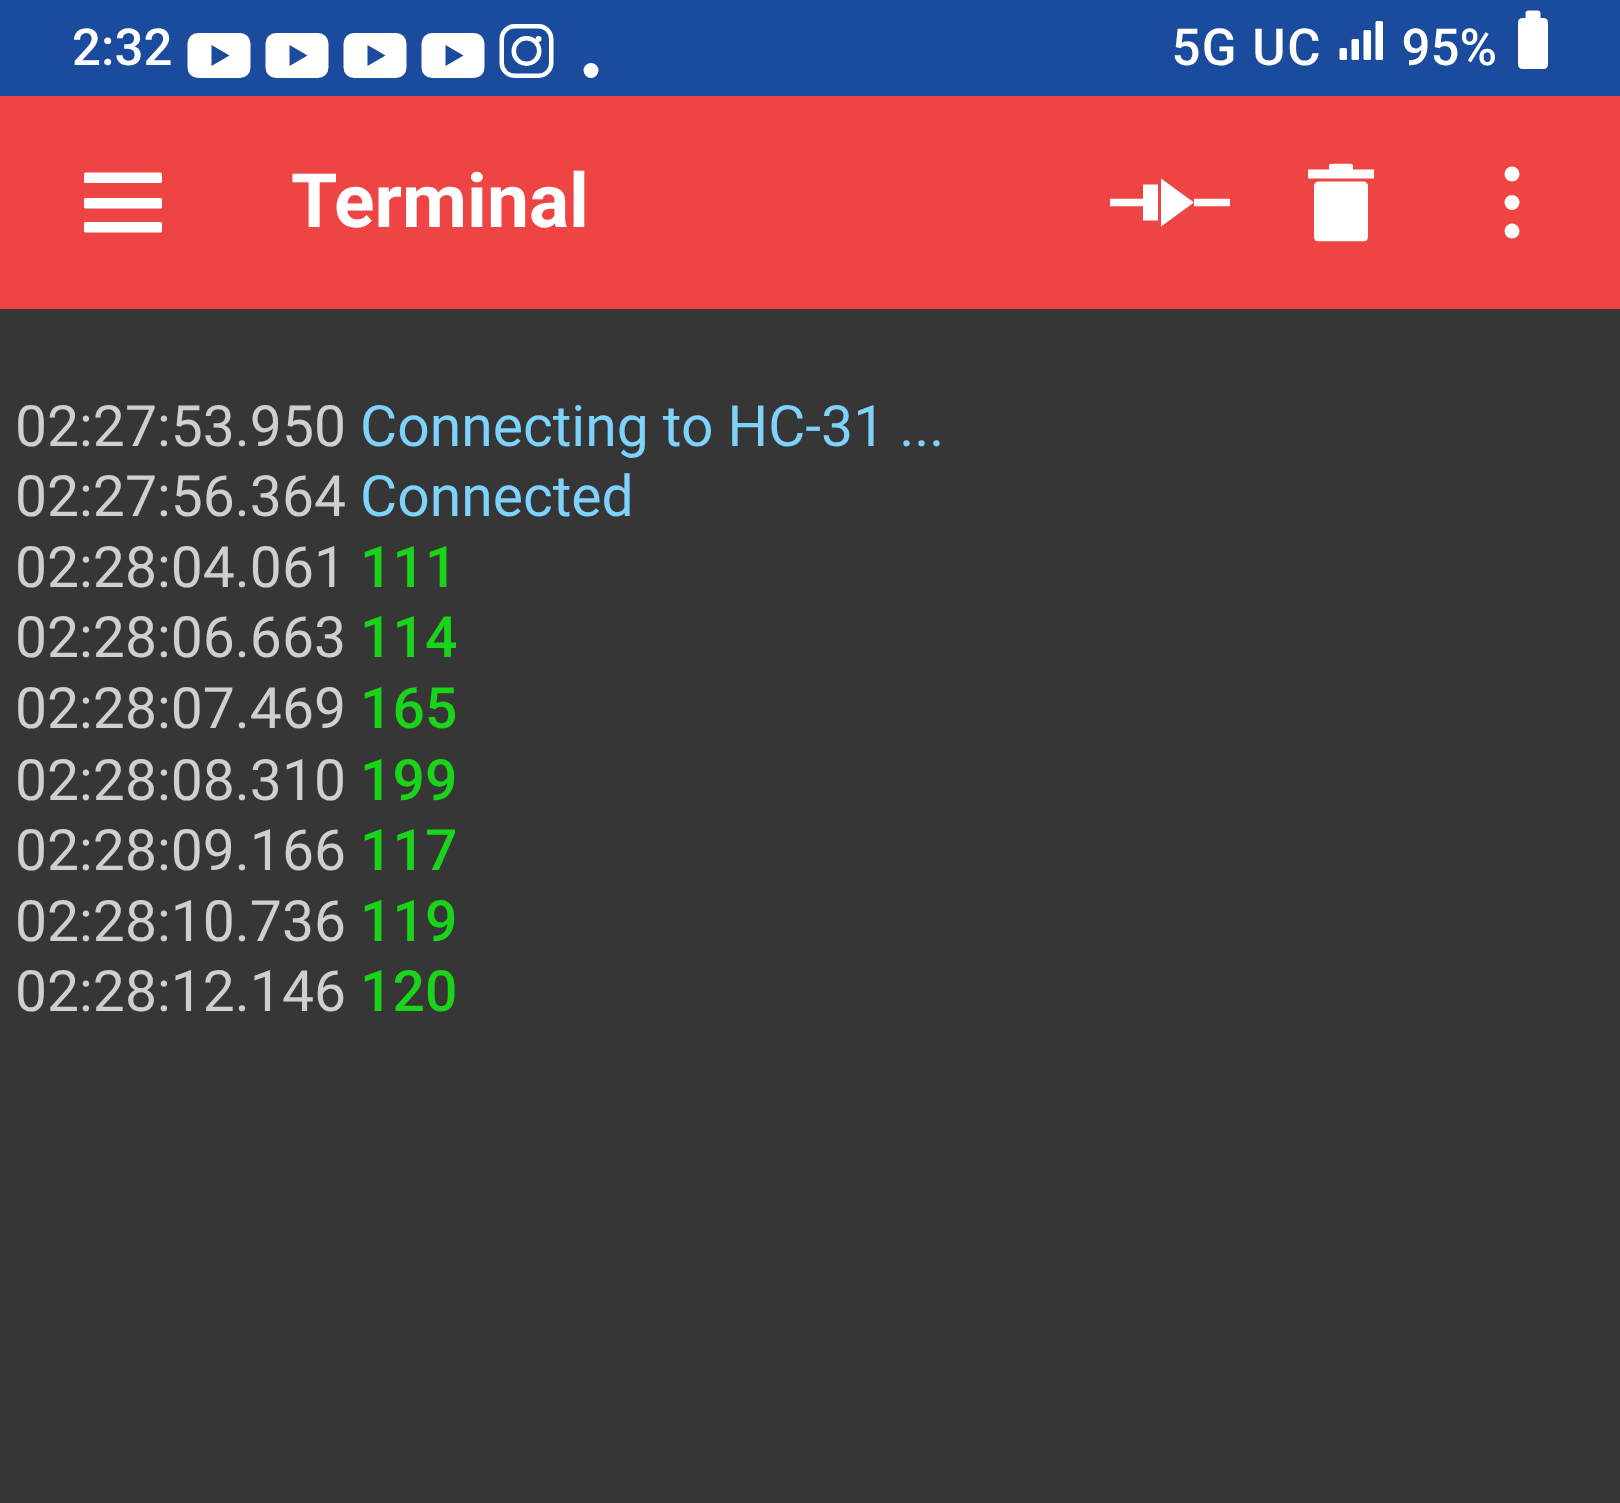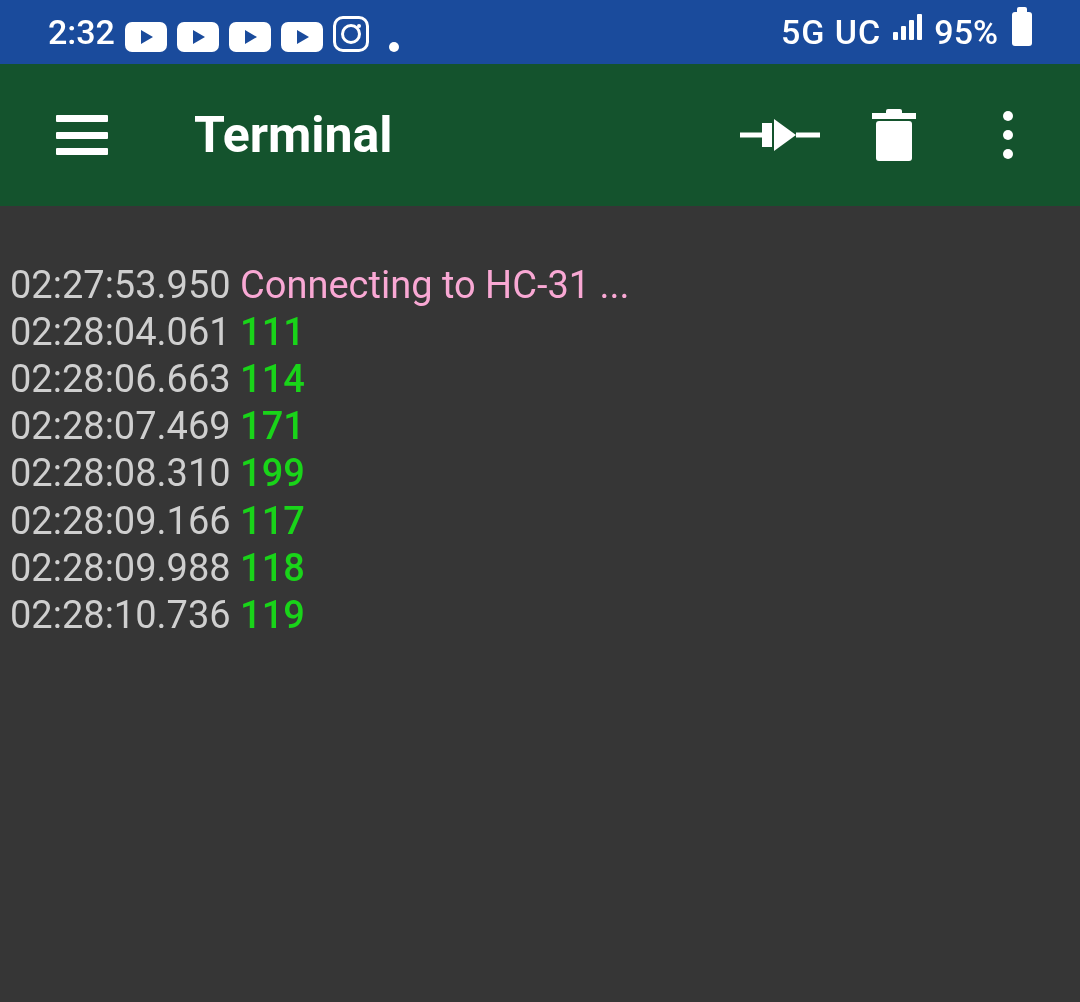--- a/index.html
+++ b/index.html
@@ -83,21 +83,21 @@
     content:"";
     position:absolute;
     top:-5px; left:5px;
     width:10px; height:5px;
     background:#ffffff;
     border-radius:2px 2px 0 0;
   }
 
   .app-bar {
     height: 142px;
-    background: #14532d;
+    background: #ef4444;
     color: #ffffff;
     display: flex;
     align-items: center;
     padding: 0 30px 0 40px;
   }
   .app-bar .title {
     font-size: 50px;
     font-weight: 700;
     margin-left: 70px;
     flex: 1;
@@ -137,21 +137,21 @@
 
   .terminal {
     background: #363636;
     padding: 56px 10px 10px 10px;
     font-size: 38px;
     line-height: 1.24;
     font-family: Roboto, Arial, sans-serif;
   }
   .log-line { white-space: pre; }
   .ts { color: #cfcfcf; text-align: right; }
-  .msg-status { color: #f9a8d4; }
+  .msg-status { color: #7dd3fc; }
   .msg-data { color: #19d419; font-weight: 500; margin-top: 28px; }
 </style>
 </head>
 <body>
 
 <div class="status-bar">
   <div class="status-left">
     <span>2:32</span>
     <span class="yt-badge">
       <svg width="20" height="20" viewBox="0 0 20 20">
@@ -219,20 +219,21 @@
         <span></span>
           <span></span>
           <span></span>
       </span>
     </button>
   </div>
 </div>
 
 <div class="terminal" id="terminal">
     <div class="log-line"><span class="ts">02:27:53.950 </span><span class="msg-status">Connecting to HC-31 ...</span></div>
+    <div class="log-line"><span class="ts">02:27:56.364 </span><span class="msg-status">Connected</span></div>
     <div class="log-line"><span class="ts">02:28:04.061 </span><span class="msg-data">111</span></div>
     <div class="log-line"><span class="ts">02:28:06.663 </span><span class="msg-data">114</span></div>
-    <div class="log-line"><span class="ts">02:28:07.469 </span><span class="msg-data">171</span></div>
+    <div class="log-line"><span class="ts">02:28:07.469 </span><span class="msg-data">165</span></div>
     <div class="log-line"><span class="ts">02:28:08.310 </span><span class="msg-data">199</span></div>
     <div class="log-line"><span class="ts">02:28:09.166 </span><span class="msg-data">117</span></div>
-    <div class="log-line"><span class="ts">02:28:09.988 </span><span class="msg-data">118</span></div>
     <div class="log-line"><span class="ts">02:28:10.736 </span><span class="msg-data">119</span></div>
+    <div class="log-line"><span class="ts">02:28:12.146 </span><span class="msg-data">120</span></div>
   </div>
 
 </body></html>

